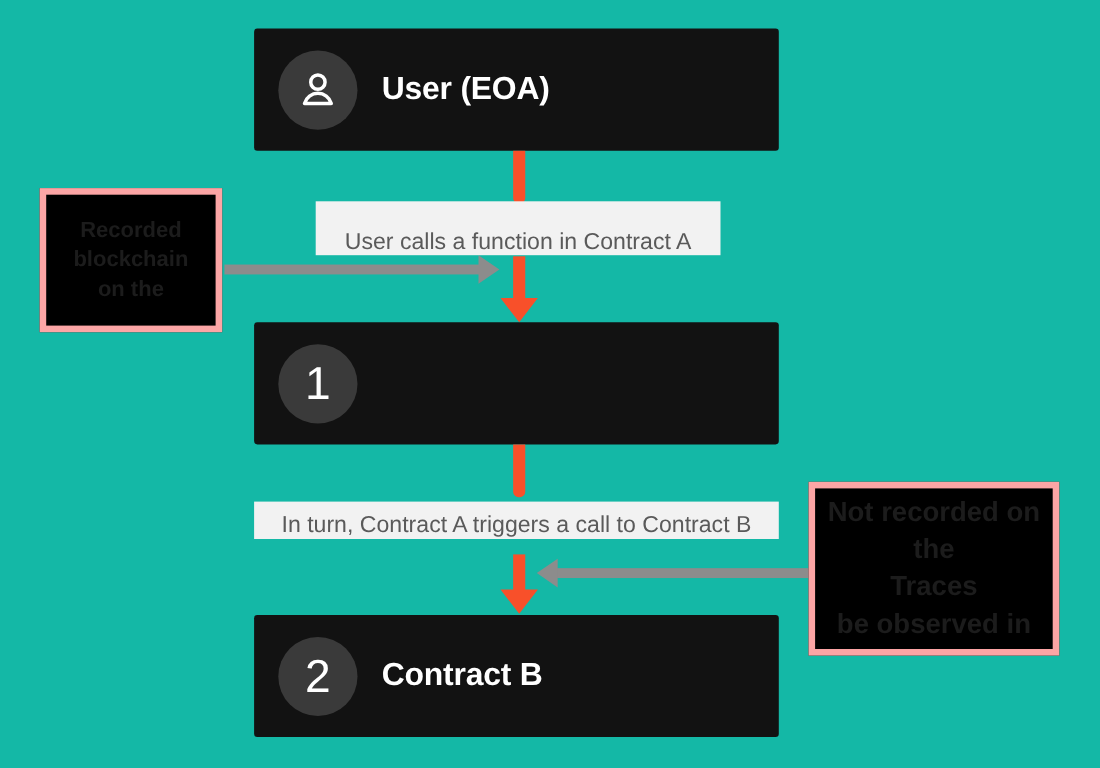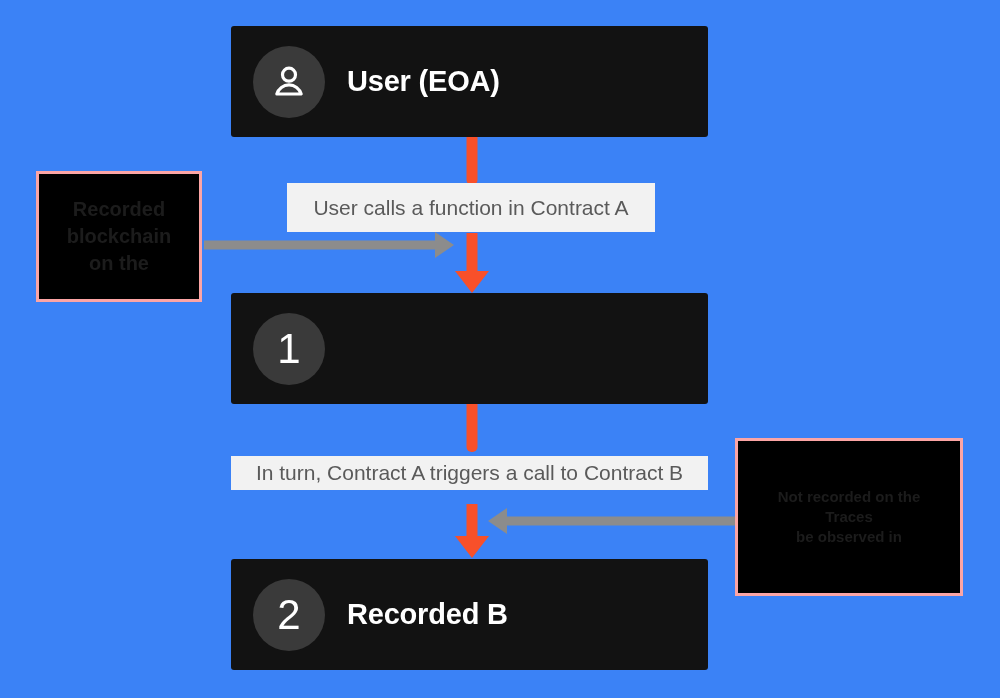--- a/index.html
+++ b/index.html
@@ -7,21 +7,21 @@
     padding: 0;
     background: #000000;
   }
   body {
     font-family: "Liberation Sans", sans-serif;
   }
   #canvas {
     position: relative;
     width: 1000px;
     height: 698px;
-    background: #3b82f6;
+    background: #14b8a6;
     overflow: hidden;
   }
 
   
   .node {
     position: absolute;
     background: #121212;
     border-radius: 3px;
     display: flex;
     align-items: center;
@@ -56,21 +56,21 @@
   }
 
   
   .chip {
     position: absolute;
     background: #f2f2f2;
     color: #5a5a5a;
     font-size: 21px;
     font-weight: 400;
     display: flex;
-    align-items: center;
+    align-items: flex-end;
     justify-content: center;
     box-sizing: border-box;
     white-space: nowrap;
     z-index: 5;
   }
 
   
   .varrow {
     position: absolute;
     z-index: 2;
@@ -134,37 +134,37 @@
     border-top: 13px solid transparent;
     border-bottom: 13px solid transparent;
     border-right: 19px solid #8c8c8c;
     left: 0;
   }
 
   
   .note {
     position: absolute;
     background: #000000;
-    border: 3px solid #fca5a5;
+    border: 6px solid #fca5a5;
     box-sizing: border-box;
     display: flex;
     align-items: center;
     justify-content: center;
     text-align: center;
     padding: 8px 10px;
     z-index: 4;
   }
   .note-text {
     color: #1c1c1c;
     font-size: 20px;
     font-weight: 700;
     line-height: 1.35;
   }
   .note-text.small {
-    font-size: 15px;
+    font-size: 25px;
   }
 </style>
 </head>
 <body>
 
 <div id="canvas">
 
   <div class="node" style="left:231px; top:26px; width:477px; height:111px;">
     <div class="node-badge">
       <svg width="40" height="40" viewBox="0 0 24 24">
@@ -224,16 +224,16 @@
 
   <div class="harrow" style="left:488px; top:508px; width:248px; height:26px;">
     <div class="hshaft" style="right:0; width:232px;"></div>
     <div class="hhead-left"></div>
   </div>
 
   <div class="node" style="left:231px; top:559px; width:477px; height:111px;">
     <div class="node-badge">
       <span class="num">2</span>
     </div>
-    <div class="node-label">Recorded B</div>
+    <div class="node-label">Contract B</div>
   </div>
 
 </div>
 
 </body></html>

